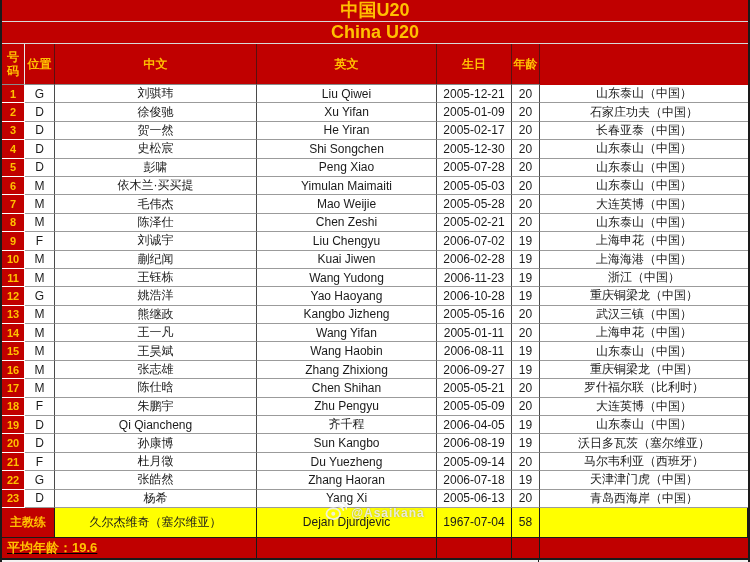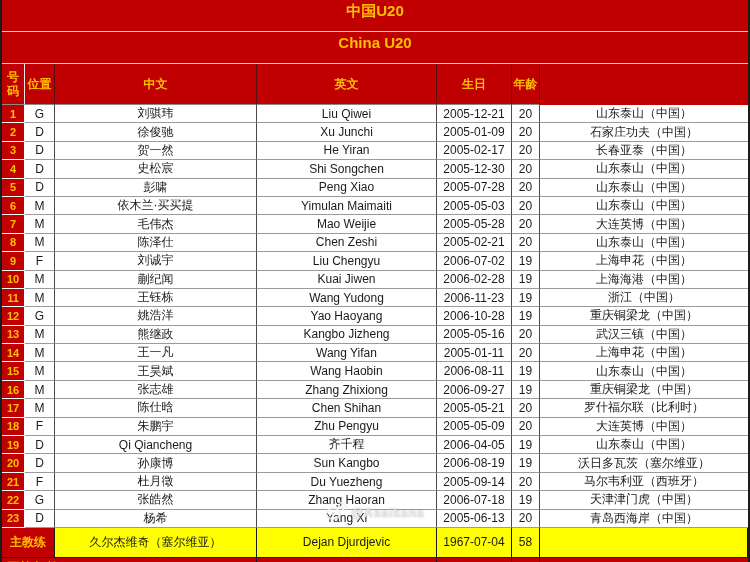--- a/index.html
+++ b/index.html
@@ -7,23 +7,23 @@
   .sheet{
     position:relative;
     width:750px;height:562px;
     background:#ffffff;
     overflow:hidden;
     border-left:2px solid #1a1a1a;
     border-right:2px solid #1a1a1a;
     box-sizing:border-box;
   }
   .title-row{
-    height:32px;line-height:21px;
+    height:22px;line-height:21px;
     background:#c00000;color:#ffc000;
-    font-weight:bold;font-size:15px;text-align:center;
+    font-weight:bold;font-size:18px;text-align:center;
     border-bottom:1px solid #d8d8d8;
     box-sizing:border-box;
   }
   .grid{
     display:grid;
     grid-template-columns:23px 30px 202px 180px 75px 28px auto;
   }
   .hdr{
     height:41px;
     background:#c00000;
@@ -123,21 +123,21 @@
       <div class="c">Liu Qiwei</div>
       <div class="c">2005-12-21</div>
       <div class="c">20</div>
       <div class="c last">山东泰山（中国）</div>
     </div>
 
     <div class="grid prow">
       <div class="c num">2</div>
       <div class="c">D</div>
       <div class="c">徐俊驰</div>
-      <div class="c">Xu Junchi</div>
+      <div class="c">Xu Yifan</div>
       <div class="c">2005-01-09</div>
       <div class="c">20</div>
       <div class="c last">石家庄功夫（中国）</div>
     </div>
 
     <div class="grid prow">
       <div class="c num">3</div>
       <div class="c">D</div>
       <div class="c">贺一然</div>
       <div class="c">He Yiran</div>

